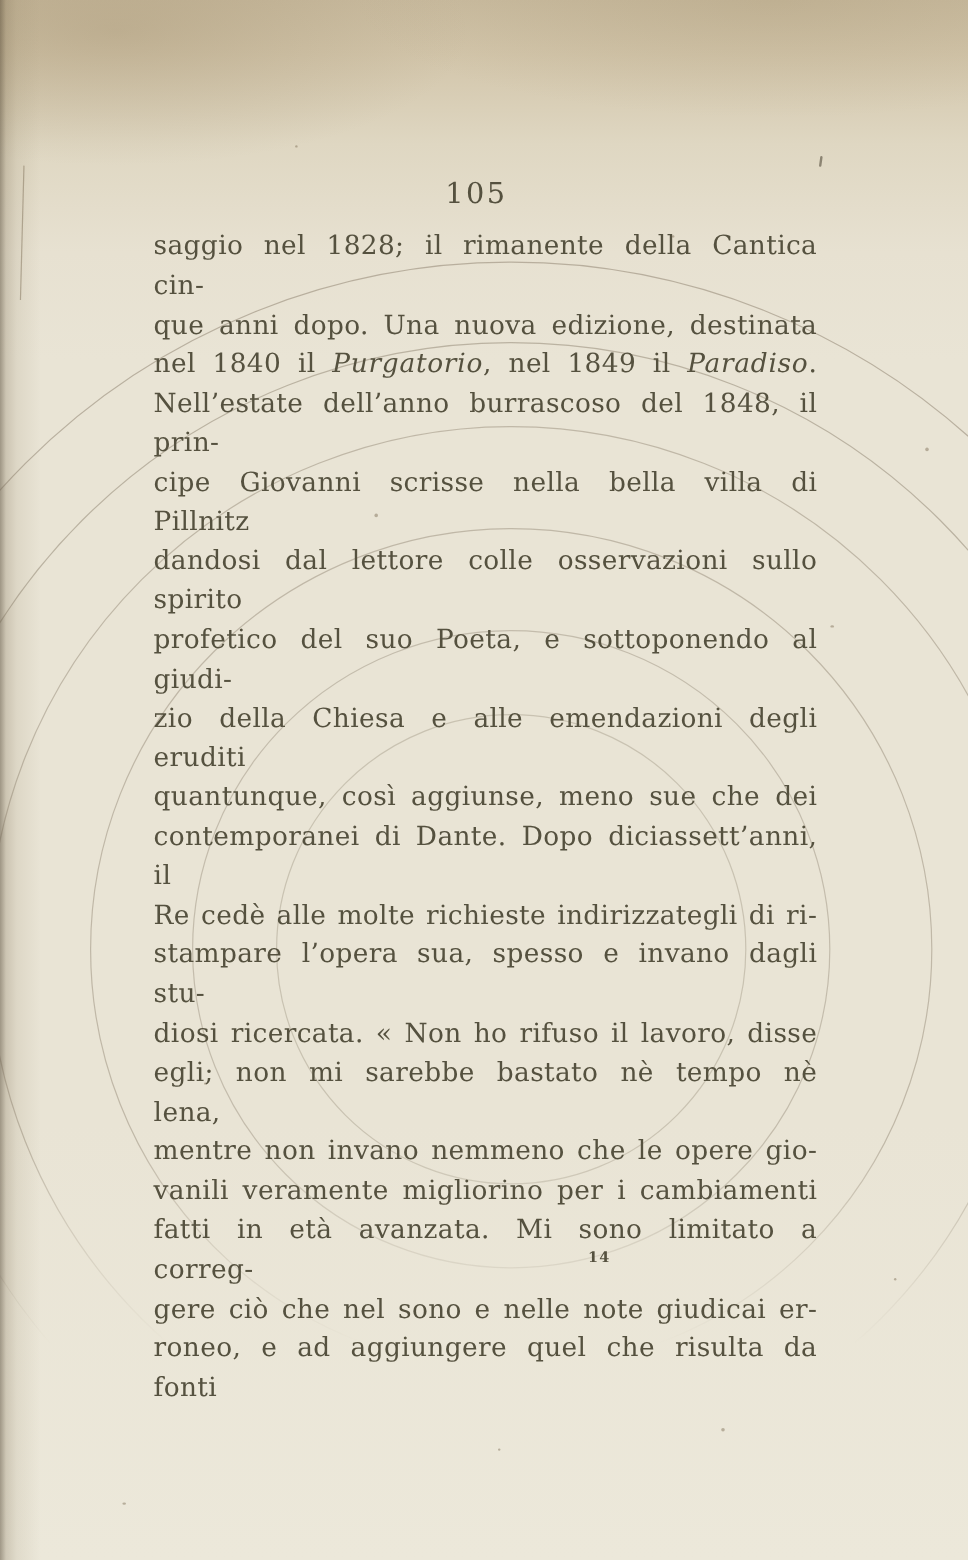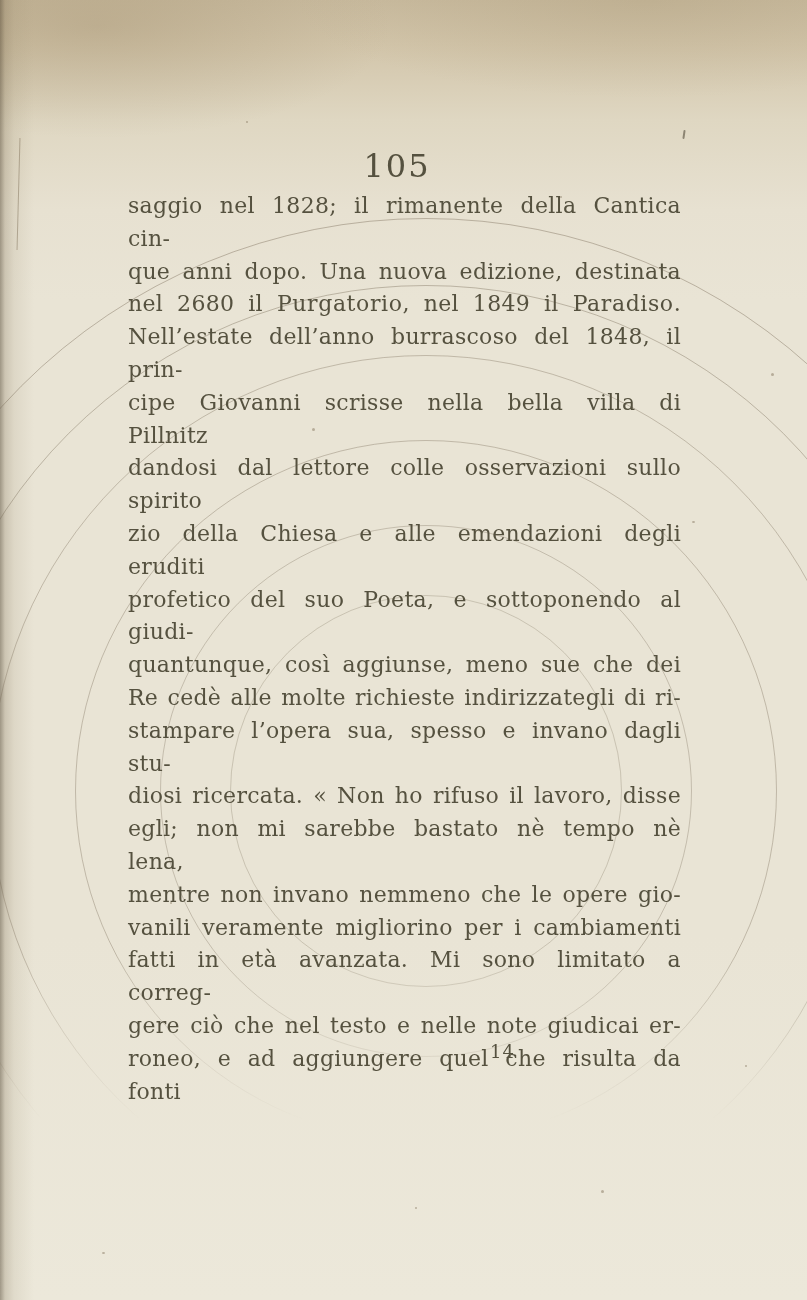--- a/index.html
+++ b/index.html
@@ -46,32 +46,32 @@
     position: absolute; left: 18px; top: 138px; width: 1px; height: 112px;
     background: rgba(118,103,78,0.45); transform: rotate(1.5deg);
   }
   .corner-tick {
     position: absolute; left: 683px; top: 130px; width: 2px; height: 9px;
     background: rgba(95,88,70,0.65); transform: rotate(8deg); border-radius: 1px;
   }
   .speck { position: absolute; border-radius: 50%; background: rgba(120,105,80,0.45); }
   .header {
     position: absolute; left: 332px; top: 147px; width: 130px;
-    text-align: center; font-size: 32px; letter-spacing: 2px; color: var(--ink);
+    text-align: center; font-size: 24px; letter-spacing: 2px; color: var(--ink);
   }
   .textblock {
     position: absolute; left: 128px; top: 190px; width: 553px;
     font-size: 22px; line-height: 32.8px; color: var(--ink);
     letter-spacing: 0.3px; word-spacing: 2px;
   }
   .line { text-align: justify; text-align-last: justify; white-space: normal; }
-  .line .it { letter-spacing: 0.6px; }
+  .line .it { font-style: italic; letter-spacing: 0.6px; }
   .signature {
     position: absolute; left: 490px; top: 1041px;
-    font-size: 18px; letter-spacing: 1px; color: var(--ink);
+    font-size: 12px; letter-spacing: 1px; color: var(--ink); font-weight: bold;
   }
 </style>
 </head>
 <body>
 
 <div class="page">
 
   <div class="left-edge"></div>
 
   <div class="stamp">
@@ -95,33 +95,34 @@
   <div class="speck" style="left:745px;top:1065px;width:2px;height:2px;"></div>
   <div class="speck" style="left:246px;top:121px;width:2px;height:2px;"></div>
   <div class="speck" style="left:415px;top:1207px;width:2px;height:2px;"></div>
   <div class="speck" style="left:771px;top:373px;width:3px;height:3px;"></div>
 
   <div class="header">105</div>
 
   <div class="textblock">
       <div class="line"><span>saggio nel 1828; il rimanente della Cantica cin-</span></div>
       <div class="line"><span>que anni dopo. Una nuova edizione, destinata</span></div>
-      <div class="line"><span>nel 2680 il </span><span class="it">Purgatorio</span><span>, nel 1849 il </span><span class="it">Paradiso</span><span>.</span></div>
+      <div class="line"><span>nel 1840 il </span><span class="it">Purgatorio</span><span>, nel 1849 il </span><span class="it">Paradiso</span><span>.</span></div>
       <div class="line"><span>Nell’estate dell’anno burrascoso del 1848, il prin-</span></div>
       <div class="line"><span>cipe Giovanni scrisse nella bella villa di Pillnitz</span></div>
       <div class="line"><span>dandosi dal lettore colle osservazioni sullo spirito</span></div>
+      <div class="line"><span>profetico del suo Poeta, e sottoponendo al giudi-</span></div>
       <div class="line"><span>zio della Chiesa e alle emendazioni degli eruditi</span></div>
-      <div class="line"><span>profetico del suo Poeta, e sottoponendo al giudi-</span></div>
       <div class="line"><span>quantunque, così aggiunse, meno sue che dei</span></div>
+      <div class="line"><span>contemporanei di Dante. Dopo diciassett’anni, il</span></div>
       <div class="line"><span>Re cedè alle molte richieste indirizzategli di ri-</span></div>
       <div class="line"><span>stampare l’opera sua, spesso e invano dagli stu-</span></div>
       <div class="line"><span>diosi ricercata. « Non ho rifuso il lavoro, disse</span></div>
       <div class="line"><span>egli; non mi sarebbe bastato nè tempo nè lena,</span></div>
       <div class="line"><span>mentre non invano nemmeno che le opere gio-</span></div>
       <div class="line"><span>vanili veramente migliorino per i cambiamenti</span></div>
       <div class="line"><span>fatti in età avanzata. Mi sono limitato a correg-</span></div>
-      <div class="line"><span>gere ciò che nel testo e nelle note giudicai er-</span></div>
+      <div class="line"><span>gere ciò che nel sono e nelle note giudicai er-</span></div>
       <div class="line"><span>roneo, e ad aggiungere quel che risulta da fonti</span></div>
     </div>
 
   <div class="signature">14</div>
 
 </div>
 
 </body></html>

